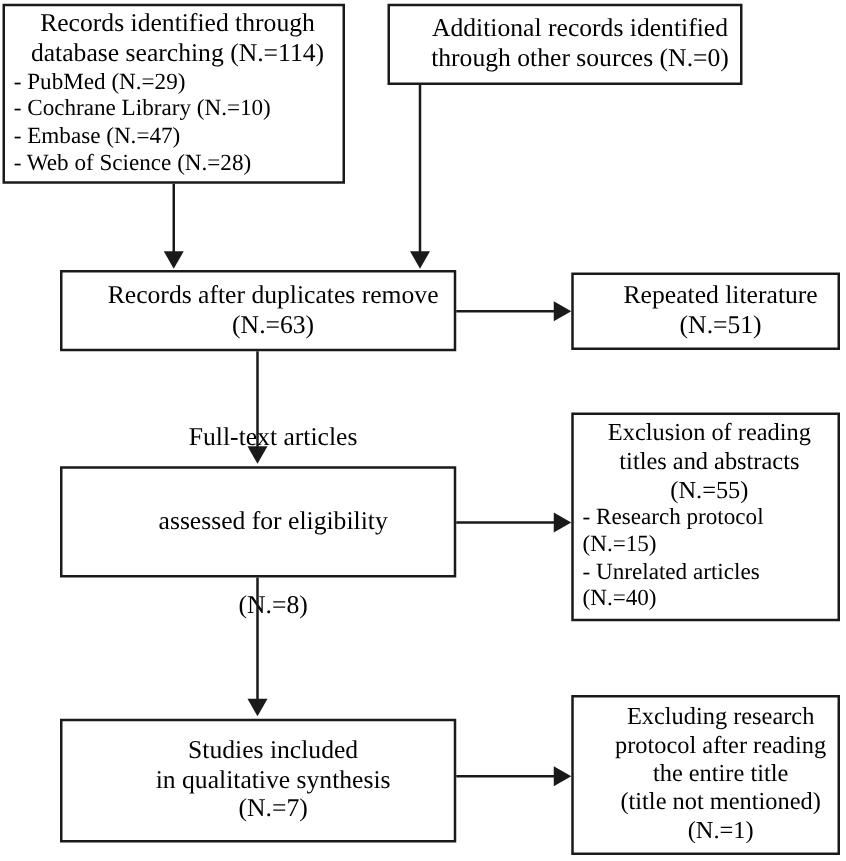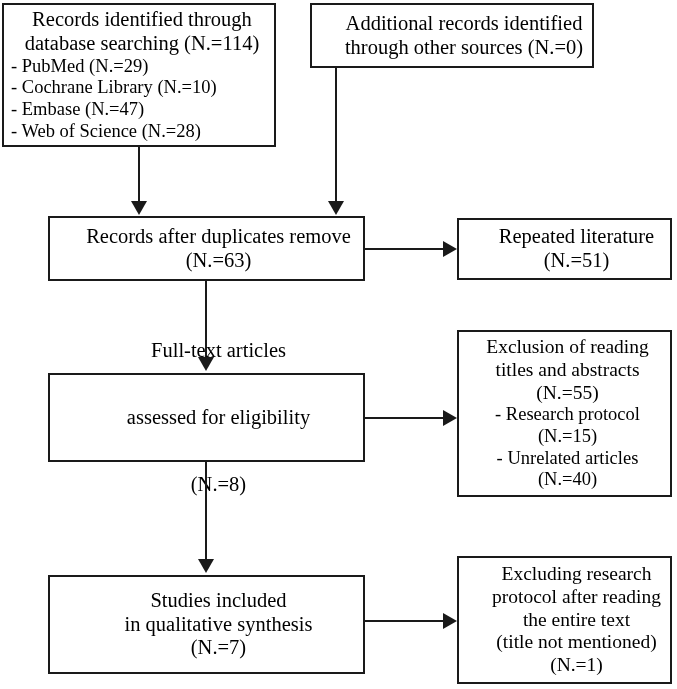--- a/index.html
+++ b/index.html
@@ -113,21 +113,21 @@
 
   <div class="vline" style="left:205px; top:281px; height:78px;"></div>
   <div class="arrow-down" style="left:198px; top:357px;"></div>
 
   <div class="box" style="left:48px; top:373px; width:317px; height:89px;gap:43px;">
     <div class="line fs-20">Full-text articles</div>
     <div class="line fs-20">assessed for eligibility</div>
     <div class="line fs-20">(N.=8)</div>
   </div>
 
-  <div class="box pad-left" style="left:457px; top:330px; width:215px; height:167px;align-items:center;">
+  <div class="box pad-left" style="left:457px; top:330px; width:215px; height:167px;">
     <div class="line fs-19">Exclusion of reading</div>
     <div class="line fs-19">titles and abstracts</div>
     <div class="line fs-19">(N.=55)</div>
     <div class="line left fs-18">- Research protocol</div>
     <div class="line left fs-18">(N.=15)</div>
     <div class="line left fs-18">- Unrelated articles</div>
     <div class="line left fs-18">(N.=40)</div>
   </div>
 
   <div class="hline" style="left:365px; top:417px; width:80px;"></div>
@@ -138,21 +138,21 @@
 
   <div class="box" style="left:48px; top:575px; width:317px; height:99px;">
     <div class="line fs-20">Studies included</div>
     <div class="line fs-20">in qualitative synthesis</div>
     <div class="line fs-20">(N.=7)</div>
   </div>
 
   <div class="box" style="left:457px; top:556px; width:215px; height:128px;">
     <div class="line fs-19">Excluding research</div>
     <div class="line fs-19">protocol after reading</div>
-    <div class="line fs-19">the entire text</div>
+    <div class="line fs-19">the entire title</div>
     <div class="line fs-19">(title not mentioned)</div>
     <div class="line fs-19">(N.=1)</div>
   </div>
 
   <div class="hline" style="left:365px; top:620px; width:80px;"></div>
   <div class="arrow-right" style="left:443px; top:613px;"></div>
 
 </div>
 
 </body></html>

